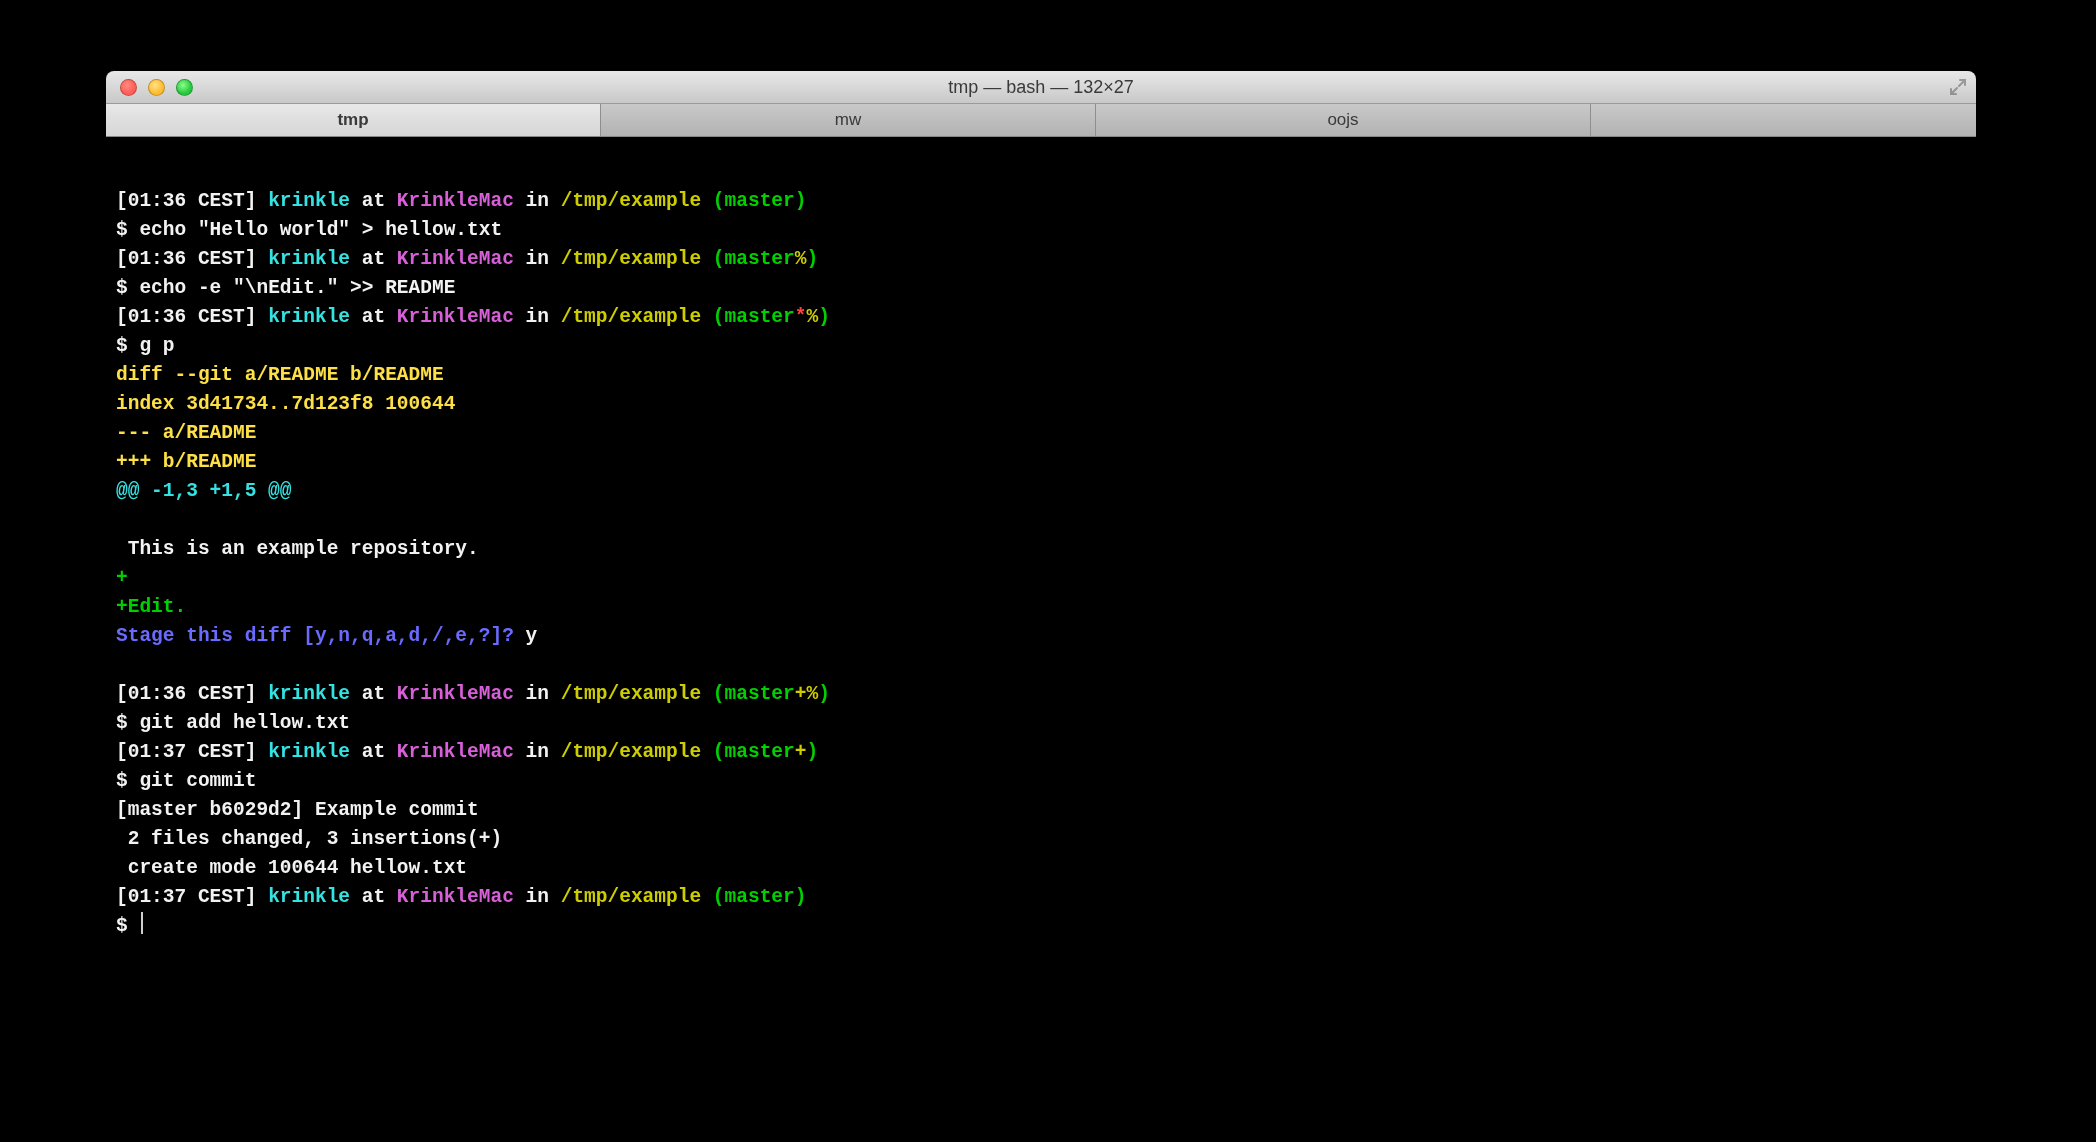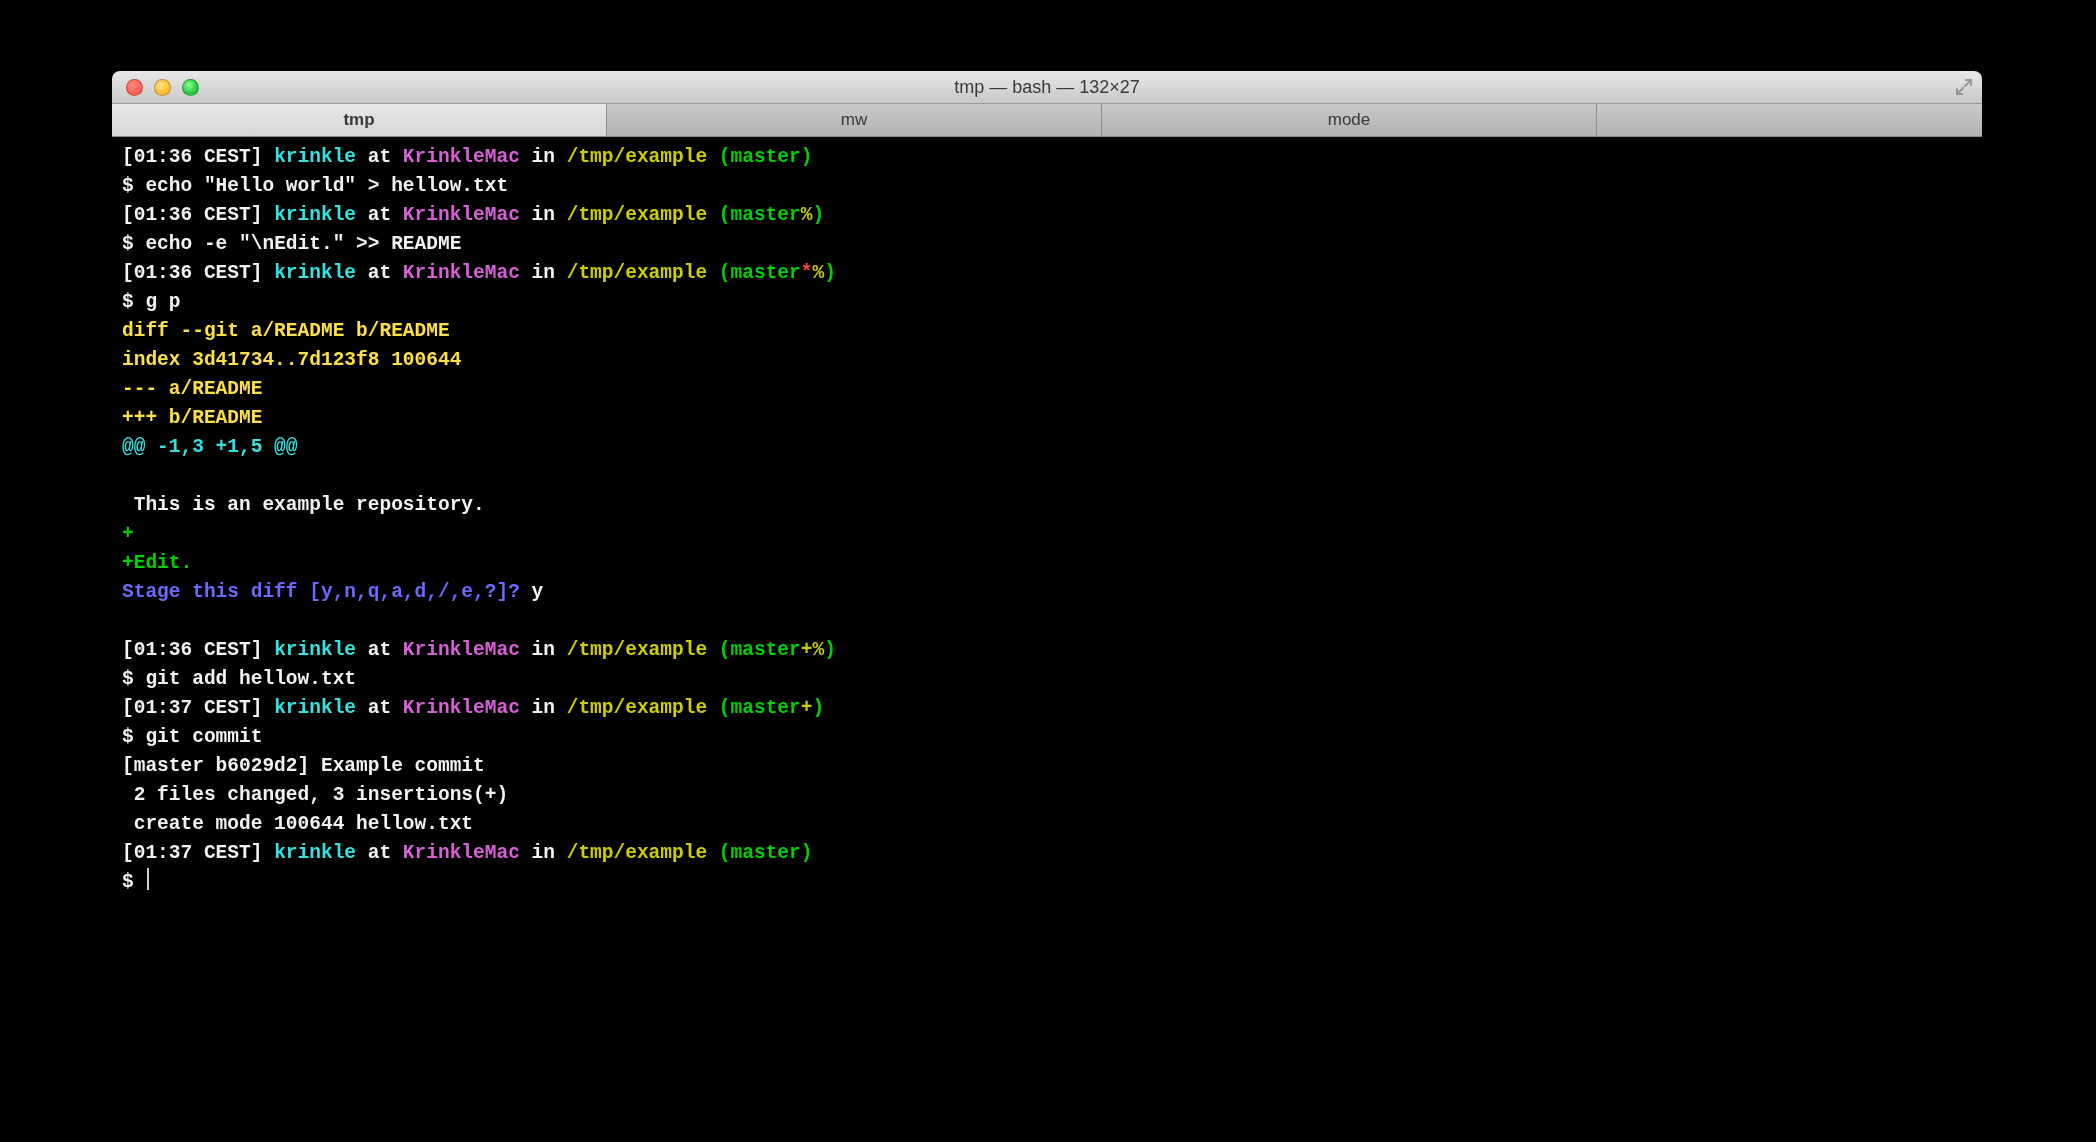--- a/index.html
+++ b/index.html
@@ -5,21 +5,21 @@
   * { margin: 0; padding: 0; box-sizing: border-box; }
   body {
     background: #000;
     width: 2096px;
     height: 1142px;
     font-family: Menlo, Monaco, "Courier New", monospace;
     overflow: hidden;
   }
   .terminal-window {
     position: absolute;
-    left: 112px;
+    left: 106px;
     top: 71px;
     width: 1870px;
     border-radius: 8px 8px 0 0;
     overflow: hidden;
     box-shadow: 0 0 0 1px rgba(0,0,0,0.4);
   }
   .title-bar {
     height: 33px;
     background: linear-gradient(#e8e8e8, #c8c8c8);
     border-bottom: 1px solid #9a9a9a;
@@ -79,20 +79,21 @@
   }
   .tab.active {
     background: linear-gradient(#e8e8e8, #d6d6d6);
     font-weight: 600;
   }
   .tab.filler { flex: 1 1 auto; border-right: none; }
   .term-body {
     background: #000;
     padding: 6px 10px 20px 10px;
     min-height: 870px;
+    margin-top: 44px;
   }
   .line {
     font-size: 19.5px;
     line-height: 29px;
     white-space: pre;
     color: #fff;
     font-weight: bold;
   }
   .c-white  { color: #f2f2f2; }
   .c-cyan   { color: #34e2e2; }
@@ -129,21 +130,21 @@
   </div>
 
   <div class="tab-bar">
     <div class="tab active">
         <span>tmp</span>
       </div>
     <div class="tab">
         <span>mw</span>
       </div>
     <div class="tab">
-        <span>mode</span>
+        <span>oojs</span>
       </div>
     <div class="tab filler"></div>
   </div>
 
   <div class="term-body">
 
     <div class="line"><span class="c-white">[01:36 CEST] </span><span class="c-cyan">krinkle</span><span class="c-white"> </span><span class="c-white">at</span><span class="c-white"> </span><span class="c-magenta">KrinkleMac</span><span class="c-white"> </span><span class="c-white">in</span><span class="c-white"> </span><span class="c-yellow">/tmp/example</span><span class="c-white"> </span><span class="c-green">(</span><span class="c-green">master</span><span class="c-yellow"></span><span class="c-green">)</span></div>
     <div class="line"><span class="c-white">$ </span><span class="c-white">echo "Hello world" &gt; hellow.txt</span></div>
 
     <div class="line"><span class="c-white">[01:36 CEST] </span><span class="c-cyan">krinkle</span><span class="c-white"> </span><span class="c-white">at</span><span class="c-white"> </span><span class="c-magenta">KrinkleMac</span><span class="c-white"> </span><span class="c-white">in</span><span class="c-white"> </span><span class="c-yellow">/tmp/example</span><span class="c-white"> </span><span class="c-green">(</span><span class="c-green">master</span><span class="c-yellow">%</span><span class="c-green">)</span></div>

